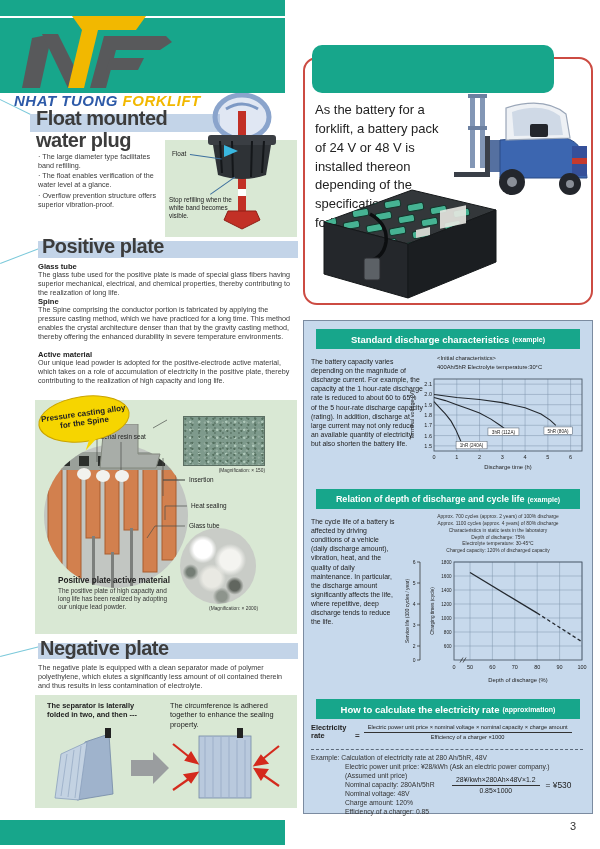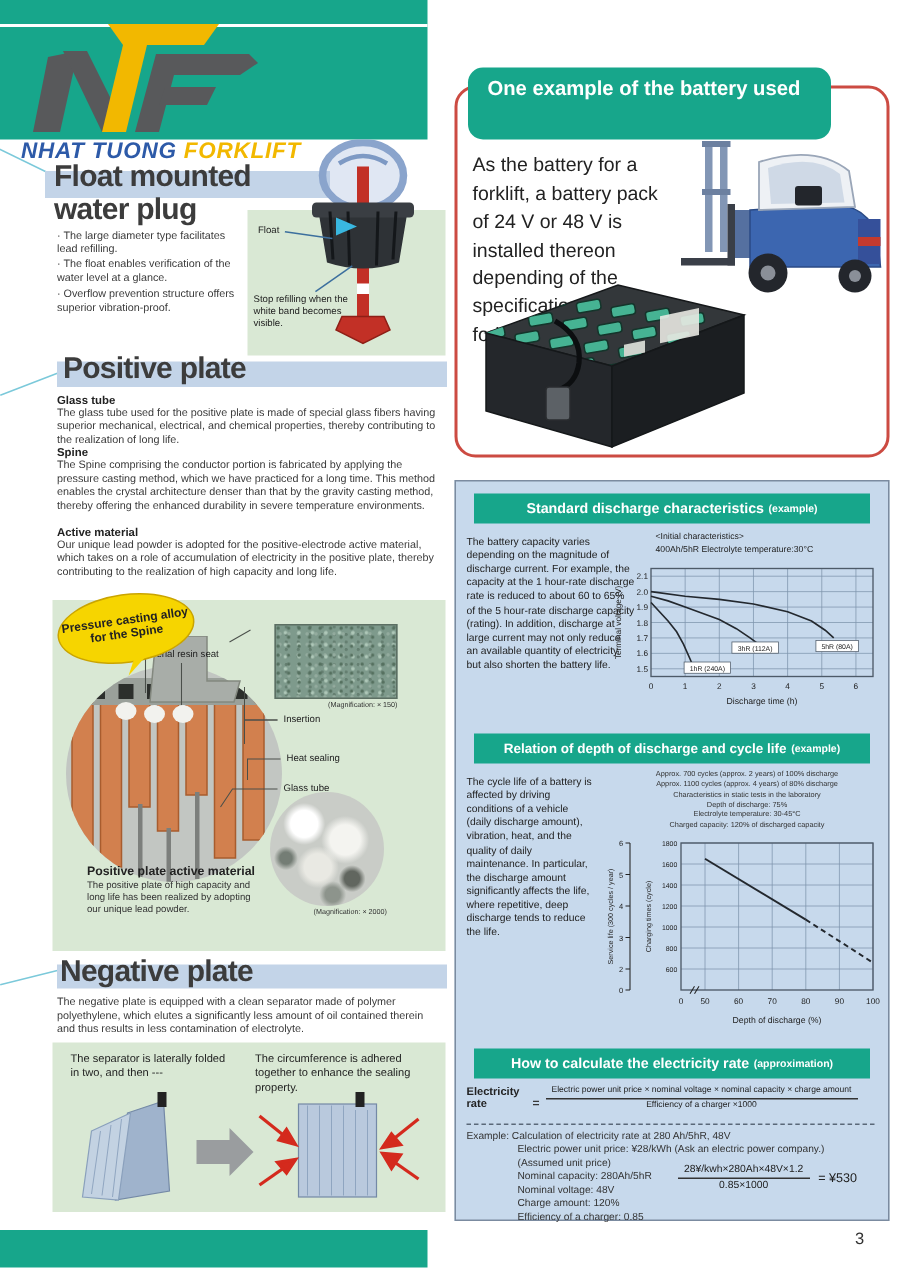--- a/index.html
+++ b/index.html
@@ -55,21 +55,21 @@
 </div>
 
 <div class="leader" style="left:0;top:99px;width:40px;transform:rotate(26deg)"></div>
 <div class="leader" style="left:0;top:263px;width:44px;transform:rotate(-21deg)"></div>
 <div class="leader" style="left:0;top:656px;width:40px;transform:rotate(-14deg)"></div>
 
 <div class="abs band" style="left:30px;top:114px;width:190px;height:18px"></div>
 <div class="abs h1" style="left:36px;top:107px">Float mounted</div>
 <div class="abs h1" style="left:36px;top:129px">water plug</div>
 
-<div class="abs body-txt" style="left:38px;top:153px;width:122px">· The large diameter type facilitates lead refilling.</div>
+<div class="abs body-txt" style="left:38px;top:153px;width:122px">· The large diameter type facilitates band refilling.</div>
 <div class="abs body-txt" style="left:38px;top:172px;width:122px">· The float enables verification of the water level at a glance.</div>
 <div class="abs body-txt" style="left:38px;top:192px;width:122px">· Overflow prevention structure offers superior vibration-proof.</div>
 
 <div class="abs panel-green" style="left:165px;top:140px;width:132px;height:97px"></div>
 <svg class="abs" style="left:196px;top:93px" width="88" height="142" viewBox="0 0 88 142">
   <ellipse cx="46" cy="24" rx="27" ry="22" fill="rgba(165,185,220,.35)" stroke="#8aa4cc" stroke-width="5"></ellipse>
   <path d="M30,16 Q46,6 62,16" fill="none" stroke="#7d99c4" stroke-width="3"></path>
   <rect x="42" y="18" width="8" height="100" fill="#c23026"></rect>
   <rect x="42" y="96" width="8" height="7" fill="#fff"></rect>
   <path d="M16,46 L76,46 L70,82 Q46,90 22,82 Z" fill="#2e3236"></path>
@@ -165,21 +165,21 @@
 <div class="fig-lbl" style="left:189px;top:522px">Glass tube</div>
 
 <div class="abs" style="left:58px;top:576px;font-size:8.2px;font-weight:bold;color:#222">Positive plate active material</div>
 <div class="abs" style="left:58px;top:587px;width:118px;font-size:6.4px;line-height:1.25;color:#333">The positive plate of high capacity and long life has been realized by adopting our unique lead powder.</div>
 
 <div class="abs band" style="left:38px;top:643px;width:260px;height:16px"></div>
 <div class="abs h1" style="left:40px;top:637px">Negative plate</div>
 <div class="abs body-txt" style="left:38px;top:664px;width:258px">The negative plate is equipped with a clean separator made of polymer polyethylene, which elutes a significantly less amount of oil contained therein and thus results in less contamination of electrolyte.</div>
 
 <div class="abs panel-green" style="left:35px;top:695px;width:262px;height:113px"></div>
-<div class="abs" style="left:47px;top:701px;width:108px;font-size:7.4px;font-weight:normal;line-height:1.25;color:#222">The separator is laterally folded in two, and then ---</div>
+<div class="abs" style="left:47px;top:701px;width:108px;font-size:7.4px;font-weight:bold;line-height:1.25;color:#222">The separator is laterally folded in two, and then ---</div>
 <div class="abs" style="left:170px;top:701px;width:122px;font-size:7.4px;font-weight:normal;line-height:1.25;color:#222">The circumference is adhered together to enhance the sealing property.</div>
 
 <svg class="abs" style="left:47px;top:728px" width="242" height="76" viewBox="0 0 242 76">
 
   <polygon points="38,14 62,6 66,66 30,72" fill="#9fb3cc" stroke="#7489a6" stroke-width=".8"></polygon>
   <polygon points="14,26 40,14 32,72 8,70" fill="#c3d2e2" stroke="#8aa0bc" stroke-width=".8"></polygon>
   <rect x="58" y="0" width="6" height="10" fill="#222"></rect>
   <g stroke="#8aa0bc" stroke-width=".6">
       <line x1="20" y1="26" x2="14" y2="68"></line>
       <line x1="27" y1="22" x2="21" y2="69"></line>
@@ -209,21 +209,20 @@
     <line x1="232" y1="58" x2="212" y2="44"></line>
       <polygon points="208,41 220,42 214,51"></polygon>
   </g>
 </svg>
 
 <div class="abs" style="left:0;top:820px;width:285px;height:25px;background:#17a68b"></div>
 <div class="abs" style="left:570px;top:820px;font-size:11px;color:#333">3</div>
 
 <div class="abs" style="left:303px;top:57px;width:290px;height:248px;border:2px solid #cc4b42;border-radius:14px;background:#fff"></div>
 <div class="abs" style="left:312px;top:45px;width:242px;height:48px;background:#17a68b;border-radius:10px;color:#fff;font-weight:bold;font-size:13.5px;line-height:1.25;padding:6px 0 0 13px;z-index:2">
-  <div>One example of the battery used</div>
 </div>
 <div class="abs" style="left:315px;top:101px;width:136px;font-size:13px;line-height:1.45;color:#222;z-index:2">As the battery for a forklift, a battery pack of 24 V or 48 V is installed thereon depending of the specification of the forklift.</div>
 
 <svg class="abs" style="left:452px;top:88px;z-index:2" width="138" height="112" viewBox="0 0 138 112">
   <rect x="18" y="6" width="5" height="74" fill="#8296b5"></rect>
     <rect x="28" y="6" width="5" height="74" fill="#8296b5"></rect>
   <rect x="16" y="6" width="19" height="4" fill="#6c80a0"></rect>
     <rect x="16" y="38" width="19" height="4" fill="#6c80a0"></rect>
   <rect x="36" y="52" width="12" height="32" fill="#5570a0"></rect>
   <rect x="2" y="84" width="36" height="5" fill="#3a3f48"></rect>

